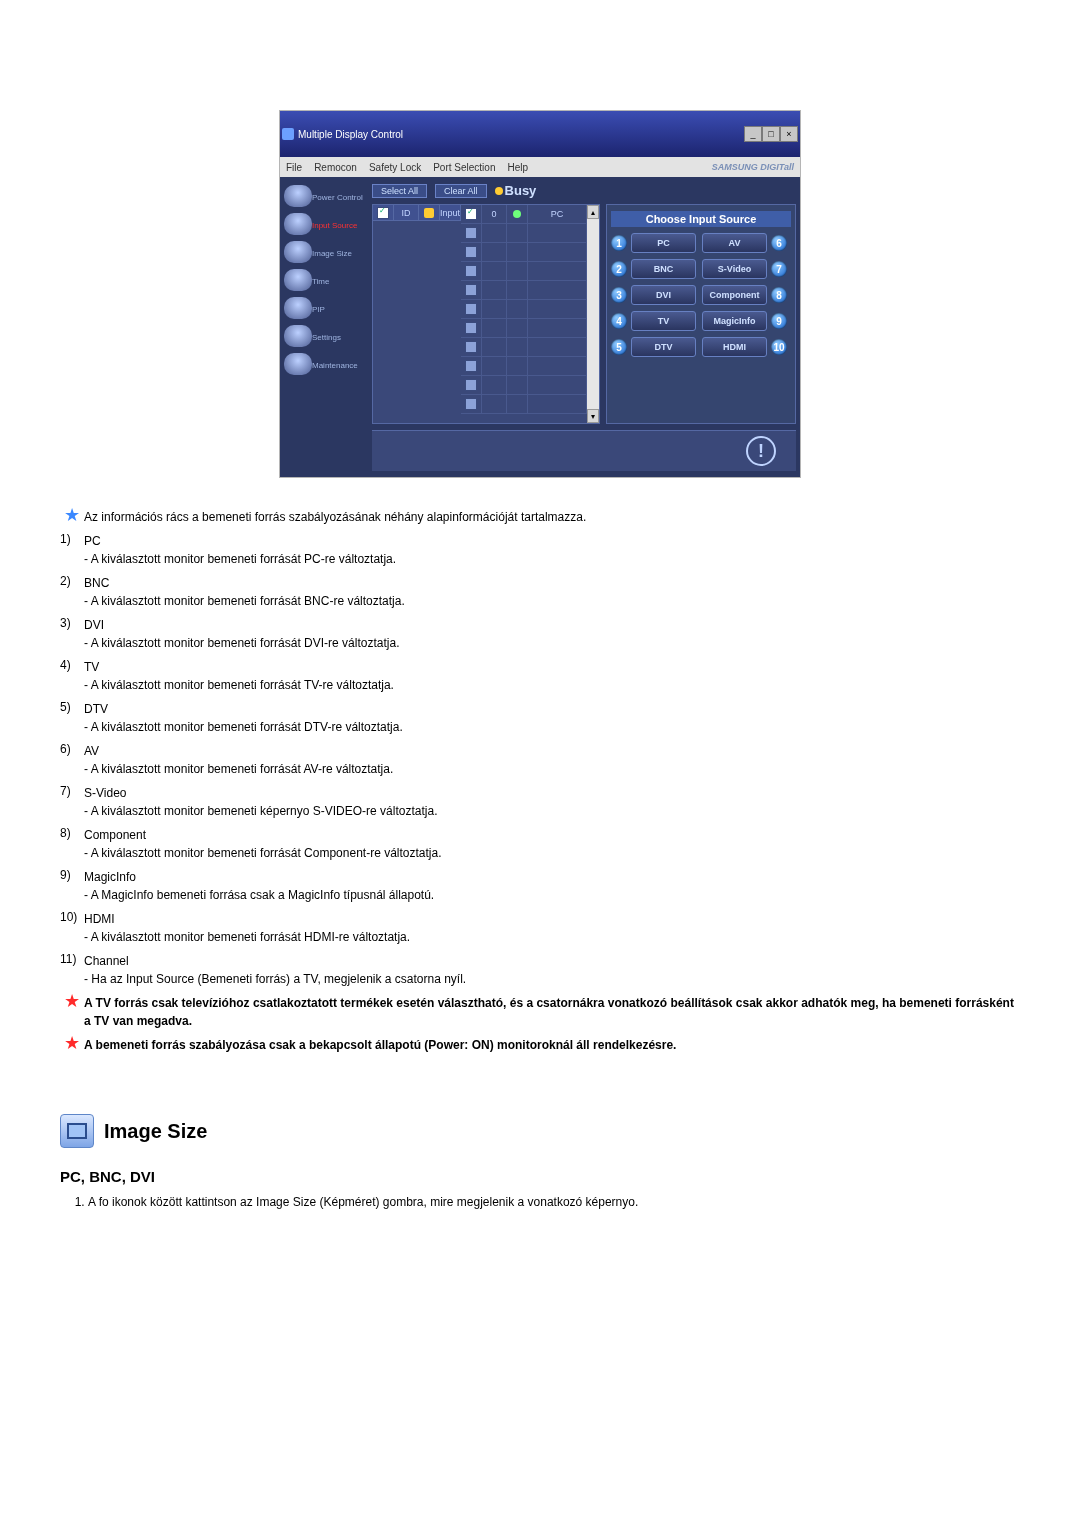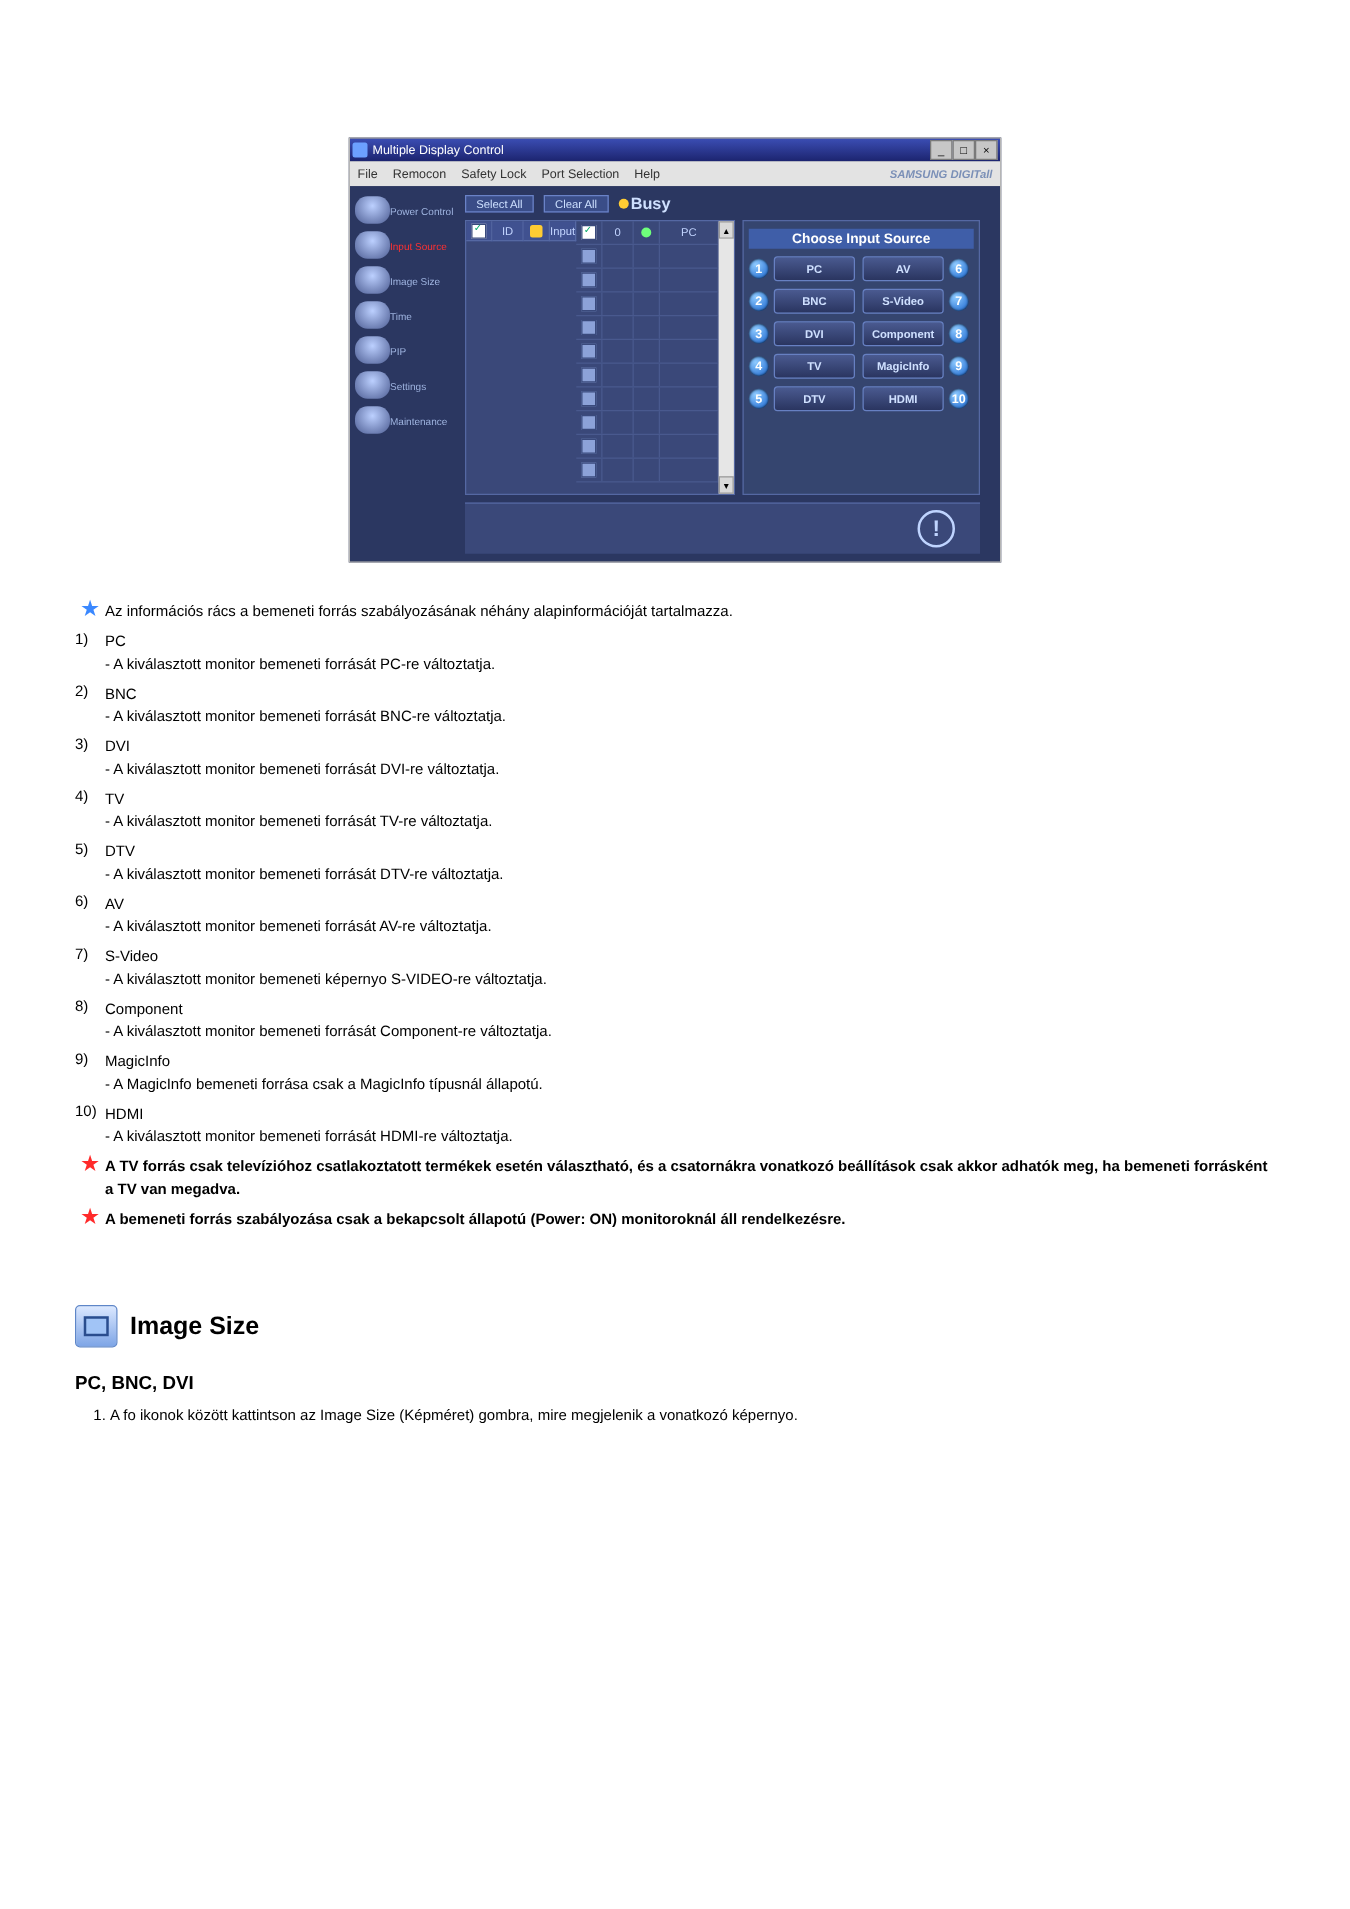--- a/index.html
+++ b/index.html
@@ -20,21 +20,21 @@
     border: 1px solid #b5b5b5;
     background: #2a3357;
     position: relative;
   }
   .titlebar {
     height: 18px;
     background: linear-gradient(#3b4db3, #1c246f);
     display: flex;
     align-items: center;
     justify-content: space-between;
-    padding: 0 2px;
+    padding: 14px 2px;
     text-align: right;
   }
   .titlebar-left {
     display: flex;
     align-items: center;
     gap: 4px;
     color: #fff;
     font-size: 10px;
   }
   .titlebar-icon {
@@ -92,21 +92,21 @@
   .side-icon {
     width: 28px; height: 22px;
     background: radial-gradient(circle at 50% 35%, #bcd0ff, #4c5c92);
     border-radius: 10px;
     margin-bottom: 2px;
   }
   .mainpane {
     flex: 1;
     display: flex;
     flex-direction: column;
-    padding: 6px 16px 6px 4px;
+    padding: 6px 4px 6px 4px;
     justify-content: space-between;
   }
   .toolbar {
     display: flex;
     align-items: center;
     gap: 8px;
     margin-bottom: 6px;
   }
   .tbtn {
     background: #3a4d88;
@@ -596,20 +596,24 @@
           <div class="desc-text">Component<span class="sub">- A kiválasztott monitor bemeneti forrását Component-re változtatja.</span></div>
         </div>
         <div class="desc-row">
           <div class="num">9)</div>
           <div class="desc-text">MagicInfo<span class="sub">- A MagicInfo bemeneti forrása csak a MagicInfo típusnál állapotú.</span></div>
         </div>
         <div class="desc-row">
           <div class="num">10)</div>
           <div class="desc-text">HDMI<span class="sub">- A kiválasztott monitor bemeneti forrását HDMI-re változtatja.</span></div>
         </div>
+        <div class="desc-row">
+          <div class="num">11)</div>
+          <div class="desc-text">Channel<span class="sub">- Ha az Input Source (Bemeneti forrás) a TV, megjelenik a csatorna nyíl.</span></div>
+        </div>
       </div>
     <div class="desc-row">
       <div class="star red">★</div>
       <div class="desc-text bold">A TV forrás csak televízióhoz csatlakoztatott termékek esetén választható, és a csatornákra vonatkozó beállítások csak akkor adhatók meg, ha bemeneti forrásként a TV van megadva.</div>
     </div>
     <div class="desc-row">
       <div class="star red">★</div>
       <div class="desc-text bold">A bemeneti forrás szabályozása csak a bekapcsolt állapotú (Power: ON) monitoroknál áll rendelkezésre.</div>
     </div>
   </div>

